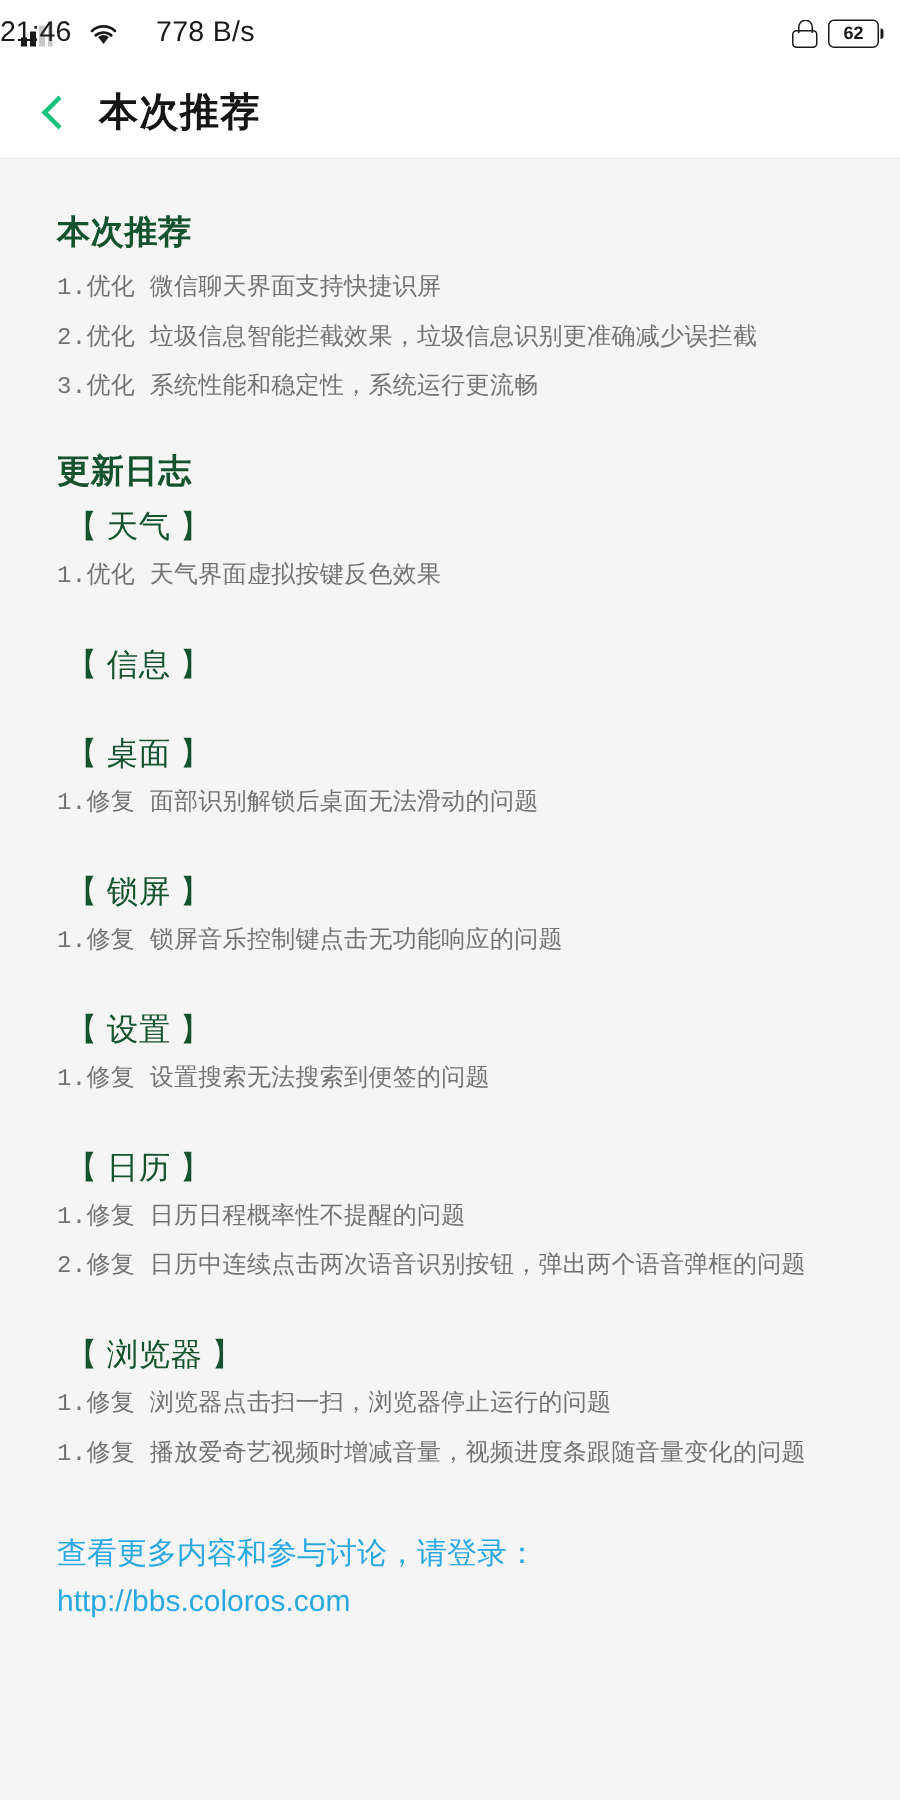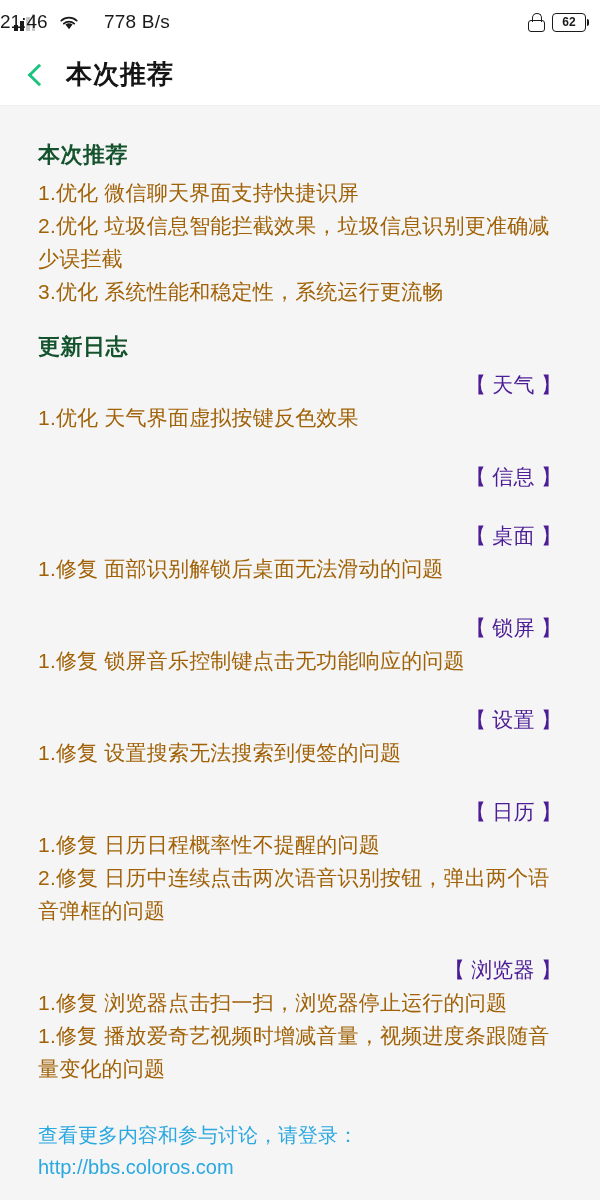--- a/index.html
+++ b/index.html
@@ -176,36 +176,36 @@
     font-size: 22px;
     font-weight: bold;
     color: #14532d;
     letter-spacing: 0.5px;
     margin: 0 0 6px 0;
   }
   .section-heading.second {
     margin-top: 24px;
   }
   .line {
-    font-size: 21px;
-    color: #a16207;
+    font-size: 16px;
+    color: #737373;
     line-height: 33px;
     margin: 0;
     letter-spacing: 0.2px;
+    font-family: Liberation Mono, monospace;
   }
   .group {
     margin-top: 26px;
   }
   .group-title {
     font-size: 21px;
-    color: #4c1d95;
+    color: #14532d;
     line-height: 33px;
     margin: 0 0 0 6px;
     letter-spacing: 0.2px;
-    text-align: right;
   }
   .footer-note {
     margin-top: 34px;
   }
   .footer-text {
     font-size: 20px;
     color: #2aa8e0;
     line-height: 32px;
     margin: 0;
   }

